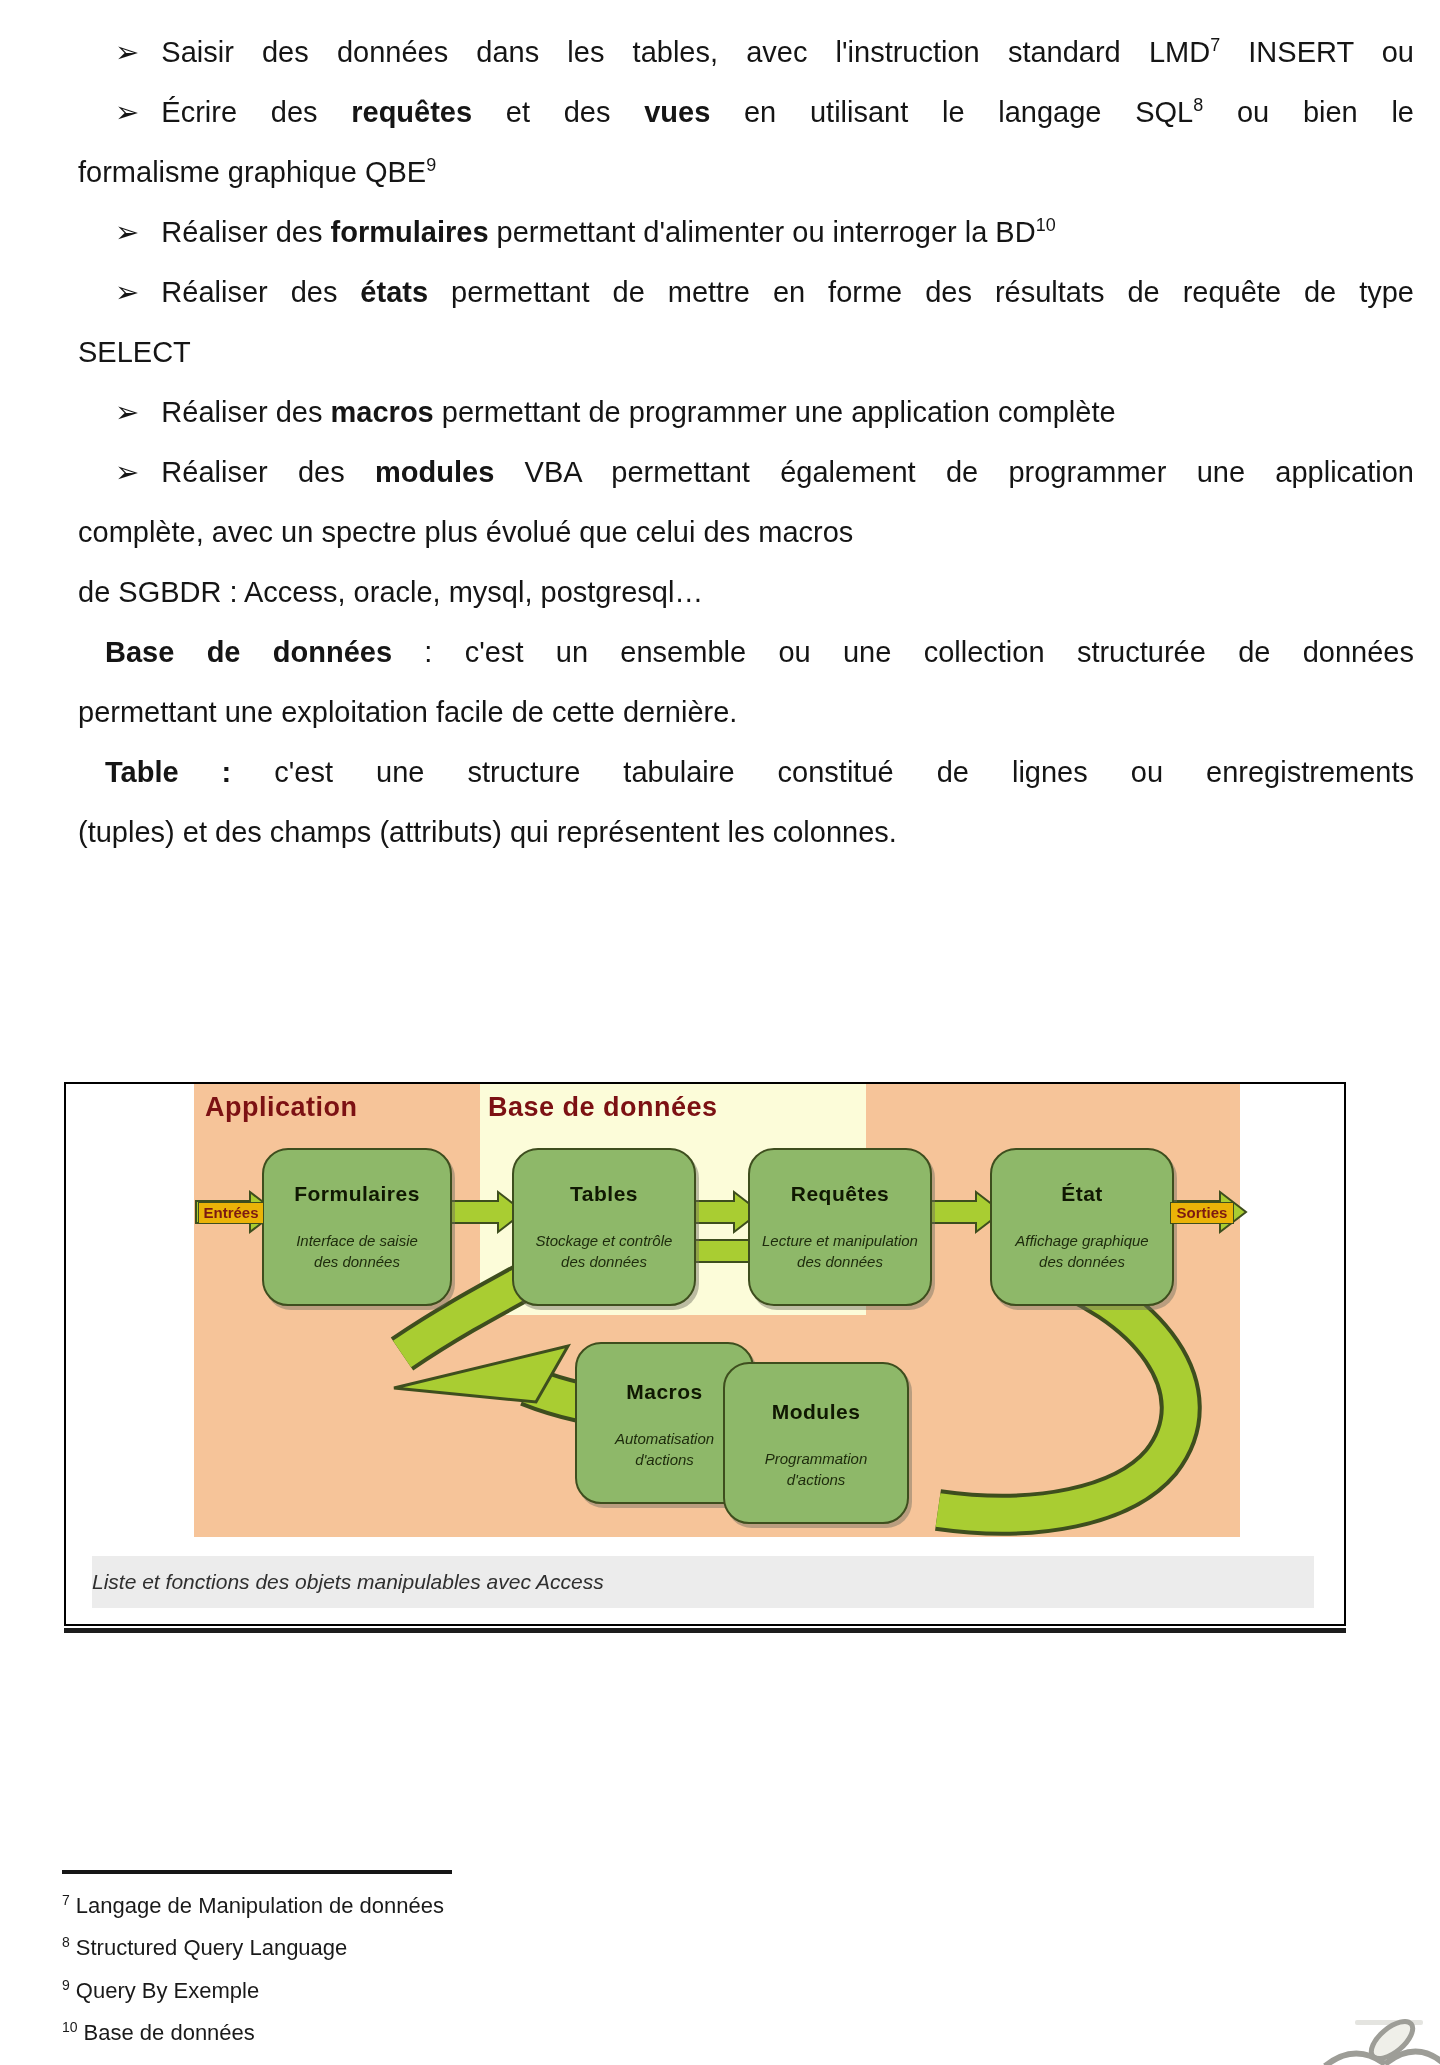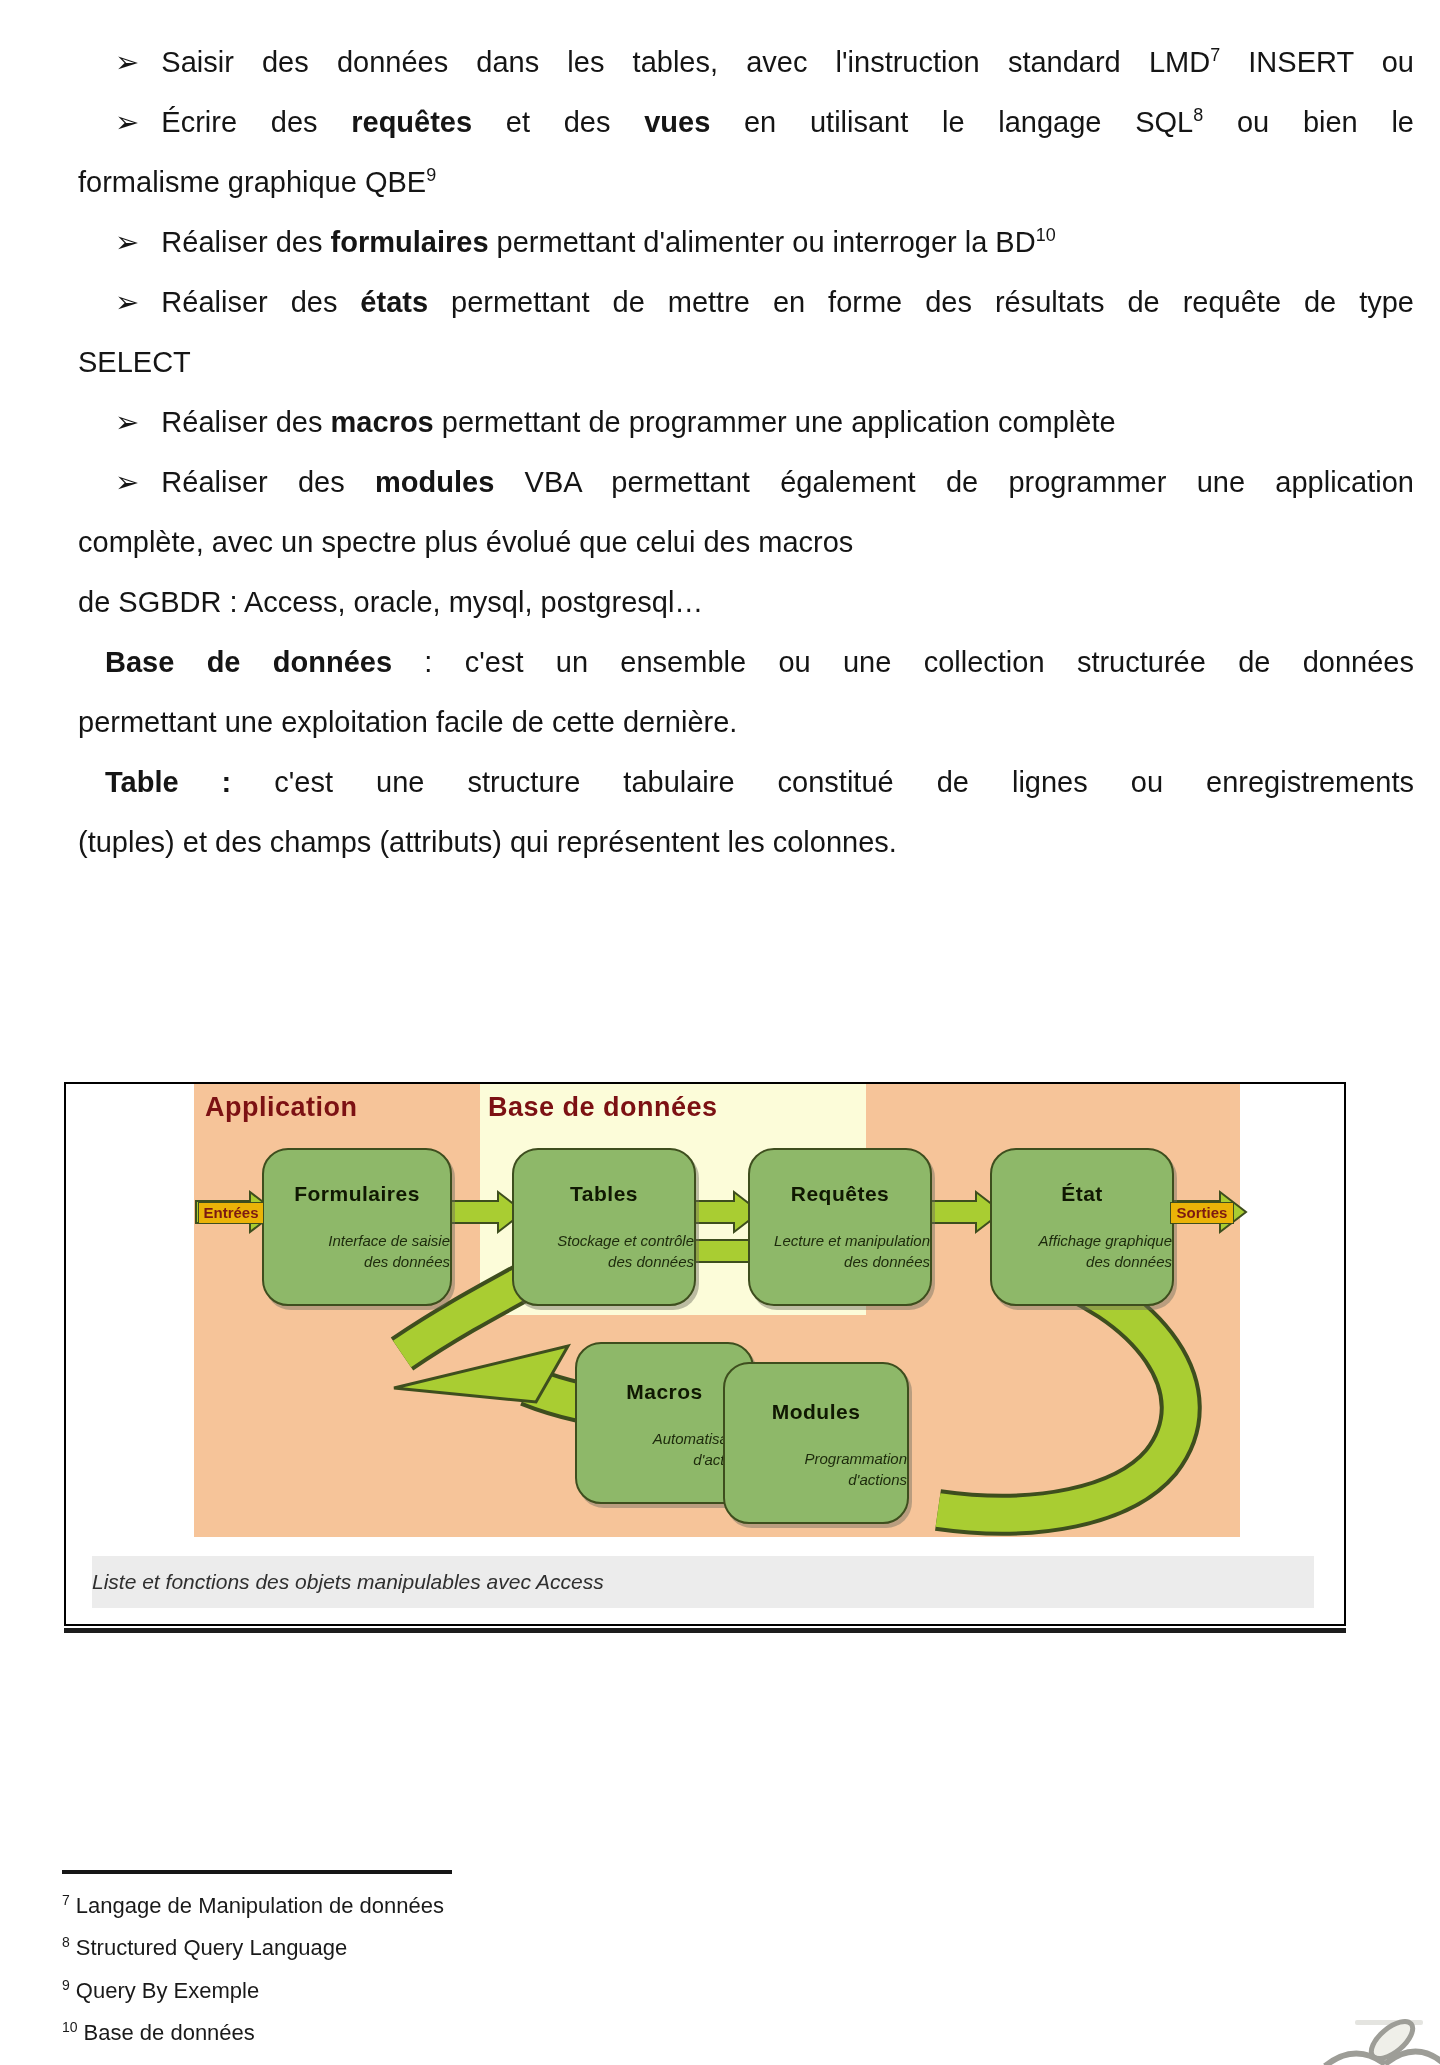--- a/index.html
+++ b/index.html
@@ -1,41 +1,41 @@
 <!DOCTYPE html>
 <html><head>
 <meta charset="utf-8">
 <style>
   html,body{margin:0;padding:0;}
   .page{
     position:relative;width:1440px;height:2065px;background:#ffffff;
     font-family:"Liberation Sans",sans-serif;color:#151515;overflow:hidden;
   }
   
-  .body-text{position:absolute;left:78px;top:32px;width:1336px;font-size:29px;line-height:60px;}
+  .body-text{position:absolute;left:78px;top:22px;width:1336px;font-size:29px;line-height:60px;}
   .line{text-align:left;}
   .line.justify{text-align:justify;text-align-last:justify;}
   .line.indent{text-indent:27px;}
   .line.mt{margin-top:14px;}
   .bullet-glyph{margin-left:37px;margin-right:22px;}
   .line .b{font-weight:bold;}
   .line sup{font-size:0.62em;line-height:0;vertical-align:super;}
   
   .figure{position:absolute;left:64px;top:1082px;width:1278px;height:540px;border:2px solid #000;background:#fff;text-decoration:underline;}
   .figure-underline{position:absolute;left:64px;top:1628px;width:1282px;height:5px;background:#1c1c1c;}
   .bg-orange{position:absolute;left:128px;top:0;width:1046px;height:453px;background:#f6c499;}
   .bg-yellow{position:absolute;left:414px;top:0;width:386px;height:231px;background:#fcfcd9;}
   .region-label{position:absolute;font-weight:bold;font-size:27px;color:#7c1113;letter-spacing:0.5px;z-index:4;}
   .region-label.app{left:139px;top:8px;}
   .region-label.bdd{left:422px;top:8px;}
   .flow-svg{position:absolute;left:0;top:0;z-index:1;}
   .gbox{position:absolute;z-index:2;background:#8eb869;border:2px solid #3e4e1e;border-radius:26px;
         box-shadow:3px 4px 0 rgba(110,110,95,0.45);text-align:center;}
   .gbox .title{margin-top:32px;font-weight:bold;font-size:21px;color:#101802;letter-spacing:0.5px;}
-  .gbox .sub{margin-top:24px;font-style:italic;font-size:15px;line-height:21px;color:#1d2a0c;text-align:right;}
+  .gbox .sub{margin-top:24px;font-style:italic;font-size:15px;line-height:21px;color:#1d2a0c;}
   .gbox.formulaires{left:196px;top:64px;width:186px;height:154px;}
   .gbox.tables{left:446px;top:64px;width:180px;height:154px;}
   .gbox.requetes{left:682px;top:64px;width:180px;height:154px;}
   .gbox.etat{left:924px;top:64px;width:180px;height:154px;}
   .gbox.macros{left:509px;top:258px;width:175px;height:158px;}
   .gbox.modules{left:657px;top:278px;width:182px;height:158px;}
   .gbox.macros .title,.gbox.modules .title{margin-top:36px;}
   .io-label{position:absolute;z-index:3;height:20px;padding:0 4px;background:#eab308;border:1px solid #3e4e1e;
             font-weight:bold;font-size:15px;line-height:20px;color:#7c1a12;text-align:center;}
   .io-label.in{left:132px;top:118px;width:56px;}

